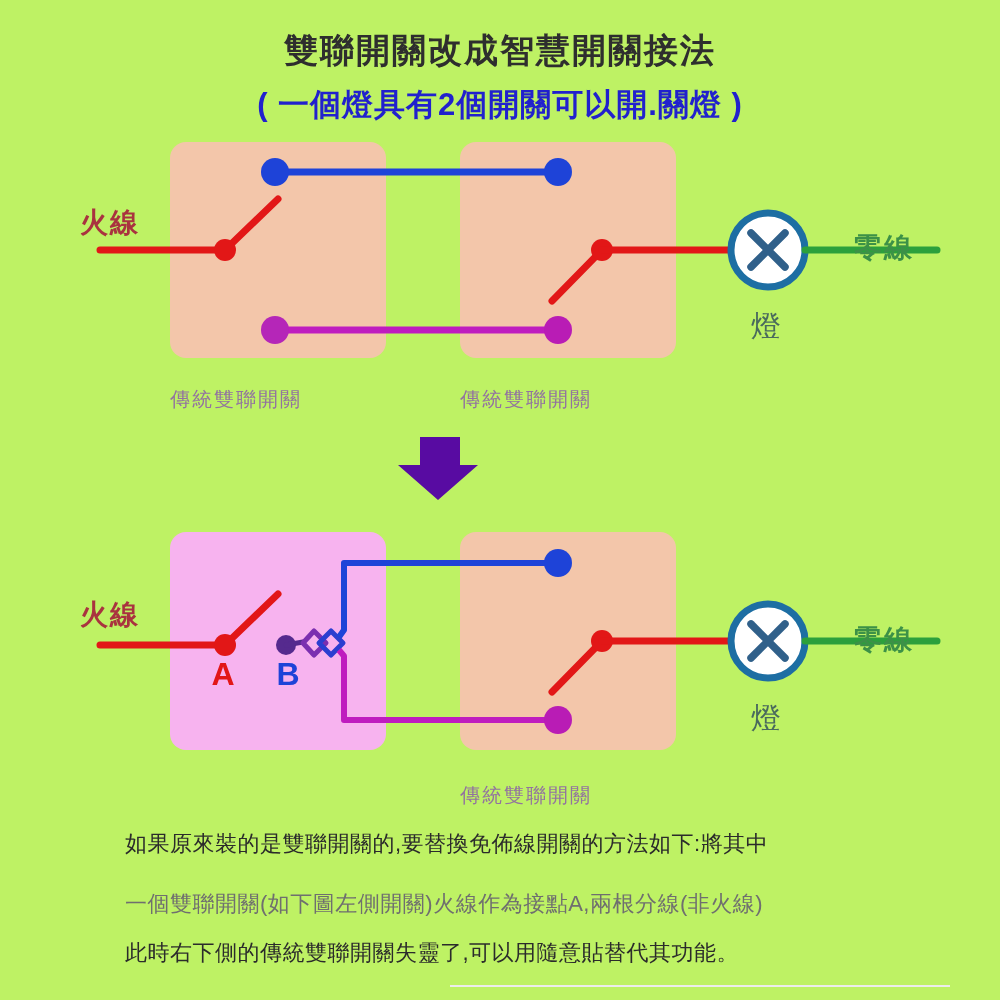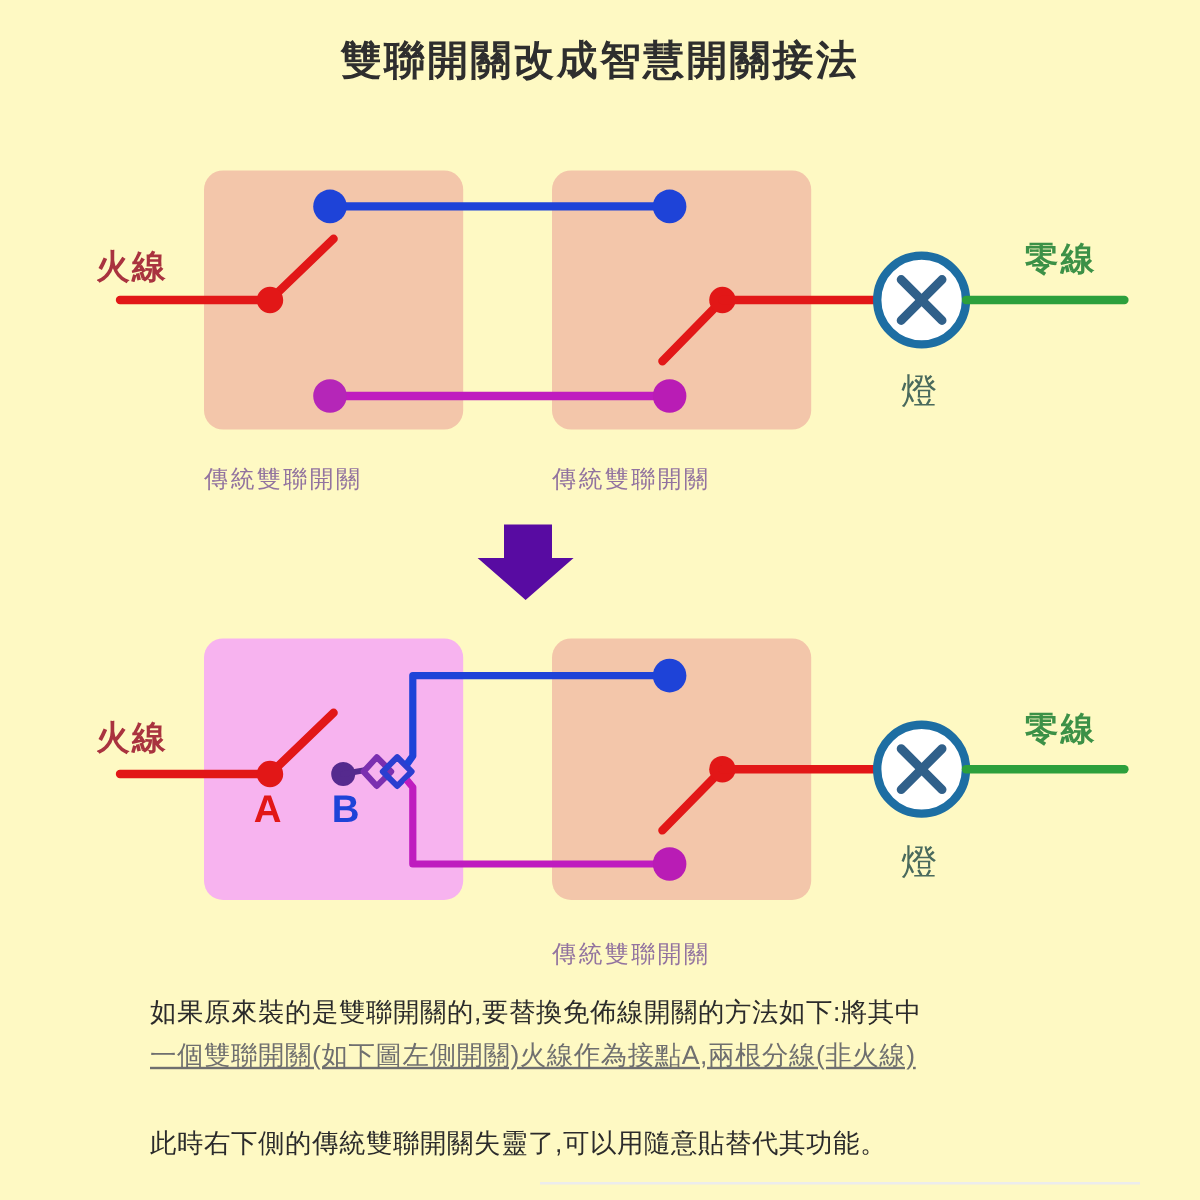--- a/index.html
+++ b/index.html
@@ -6,35 +6,35 @@
     --wire-red:#e21717; --wire-blue:#1e43d8; --wire-magenta:#bf1cbf;
     --wire-green:#2ca03c; --label-red:#a9333f; --label-green:#3c9147;
     --lamp-teal:#1d6ea3; --lamp-x:#30608a; --lamp-label-color:#4a6a5d;
     --box-peach:#f3c6aa; --box-pink:#f7b3ef; --switch-label-purple:#92739f;
     --arrow-purple:#580ba2; --terminal-purple:#552a8e; --twist-purple:#7b2fb0;
     --twist-blue:#2b3ed0; --title-color:#2e2e2e; --subtitle-blue:#2121cd;
     --text-dark:#2b2b2b; --text-gray:#6f6f6f;
   }
   html,body{margin:0;padding:0;background:#ffffff;}
   .canvas{
-    position:relative;width:1000px;height:1000px;background:#fef9c3;overflow:hidden;
+    position:relative;width:1000px;height:1000px;background:#bef264;overflow:hidden;
     font-family:"Liberation Sans","DejaVu Sans",sans-serif;
   }
   .abs{position:absolute;}
   .title{
     left:0;right:0;top:28px;text-align:center;font-size:34px;font-weight:600;
     color:var(--title-color);letter-spacing:2px;
   }
   .subtitle{
     left:0;right:0;top:84px;text-align:center;font-size:31px;font-weight:700;
     color:var(--subtitle-blue);letter-spacing:1px;
   }
   .wire-label{font-size:28px;font-weight:700;letter-spacing:2px;}
   .live{color:var(--label-red);}
-  .neutral{color:var(--label-green);}
+  .neutral{color:var(--label-green);margin-top:32px;}
   .lamp-label{font-size:30px;color:var(--lamp-label-color);letter-spacing:1px;}
   .box-label{
     width:216px;font-size:20px;color:var(--switch-label-purple);
     letter-spacing:2px;
   }
   .terminal-letter{font-size:32px;font-weight:700;width:40px;text-align:center;}
   .term-a{color:var(--wire-red);}
   .term-b{color:var(--wire-blue);}
   .desc{font-size:22px;line-height:26px;color:var(--text-dark);letter-spacing:0.5px;white-space:nowrap;}
   .desc.gray{color:var(--text-gray);}
@@ -99,31 +99,32 @@
     <circle cx="768" cy="641" r="37" fill="#ffffff" stroke-width="7" style="stroke:var(--lamp-teal)"></circle>
     <line x1="751" y1="624" x2="785" y2="658" stroke-width="7.5" stroke-linecap="round" style="stroke:var(--lamp-x)"></line>
     <line x1="785" y1="624" x2="751" y2="658" stroke-width="7.5" stroke-linecap="round" style="stroke:var(--lamp-x)"></line>
 
     <line x1="805" y1="641" x2="937" y2="641" stroke-width="7" stroke-linecap="round" style="stroke:var(--wire-green)"></line>
 
     <line x1="450" y1="986" x2="950" y2="986" stroke="#ececec" stroke-width="2"></line>
   </svg>
 
   <div class="abs title">雙聯開關改成智慧開關接法</div>
+  <div class="abs subtitle">( 一個燈具有2個開關可以開.關燈 )</div>
 
   <div class="abs wire-label live" style="left:80px;top:204px;">火線</div>
   <div class="abs wire-label neutral" style="left:854px;top:197px;">零線</div>
   <div class="abs lamp-label" style="left:751px;top:306px;">燈</div>
   <div class="abs box-label" style="left:170px;top:386px;">傳統雙聯開關</div>
   <div class="abs box-label" style="left:460px;top:386px;">傳統雙聯開關</div>
 
   <div class="abs wire-label live" style="left:80px;top:596px;">火線</div>
   <div class="abs wire-label neutral" style="left:854px;top:589px;">零線</div>
   <div class="abs lamp-label" style="left:751px;top:698px;">燈</div>
   <div class="abs terminal-letter term-a" style="left:203px;top:656px;">A</div>
   <div class="abs terminal-letter term-b" style="left:268px;top:656px;">B</div>
   <div class="abs box-label" style="left:460px;top:782px;">傳統雙聯開關</div>
 
   <div class="abs desc" style="left:125px;top:831px;">如果原來裝的是雙聯開關的,要替換免佈線開關的方法如下:將其中</div>
-  <div class="abs desc gray" style="left:125px;top:867px;text-decoration:underline;">一個雙聯開關(如下圖左側開關)火線作為接點A,兩根分線(非火線)</div>
+  <div class="abs desc gray" style="left:125px;top:891px;">一個雙聯開關(如下圖左側開關)火線作為接點A,兩根分線(非火線)</div>
   <div class="abs desc" style="left:125px;top:940px;">此時右下側的傳統雙聯開關失靈了,可以用隨意貼替代其功能。</div>
 
 </div>
 
 </body></html>

